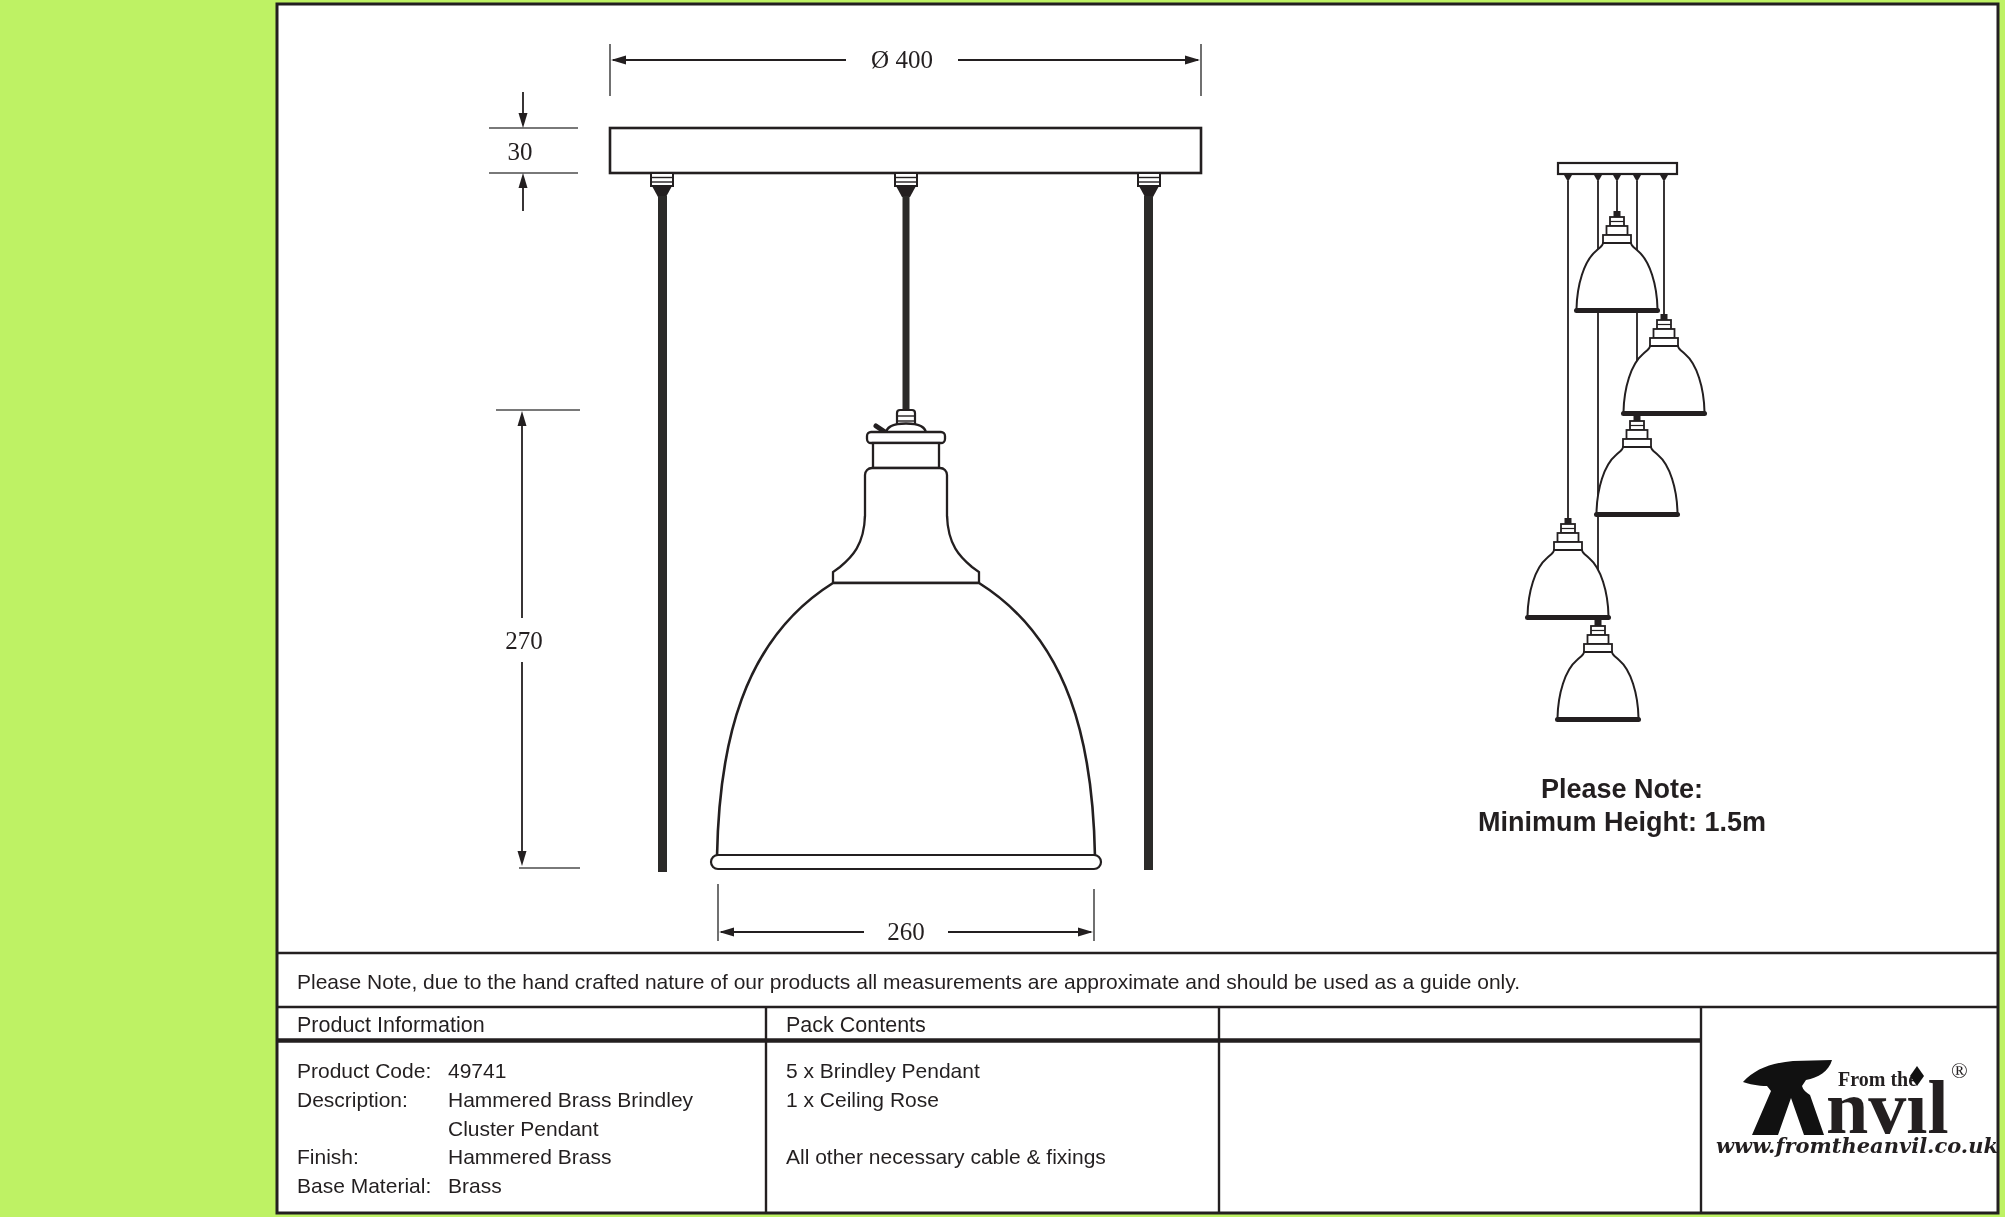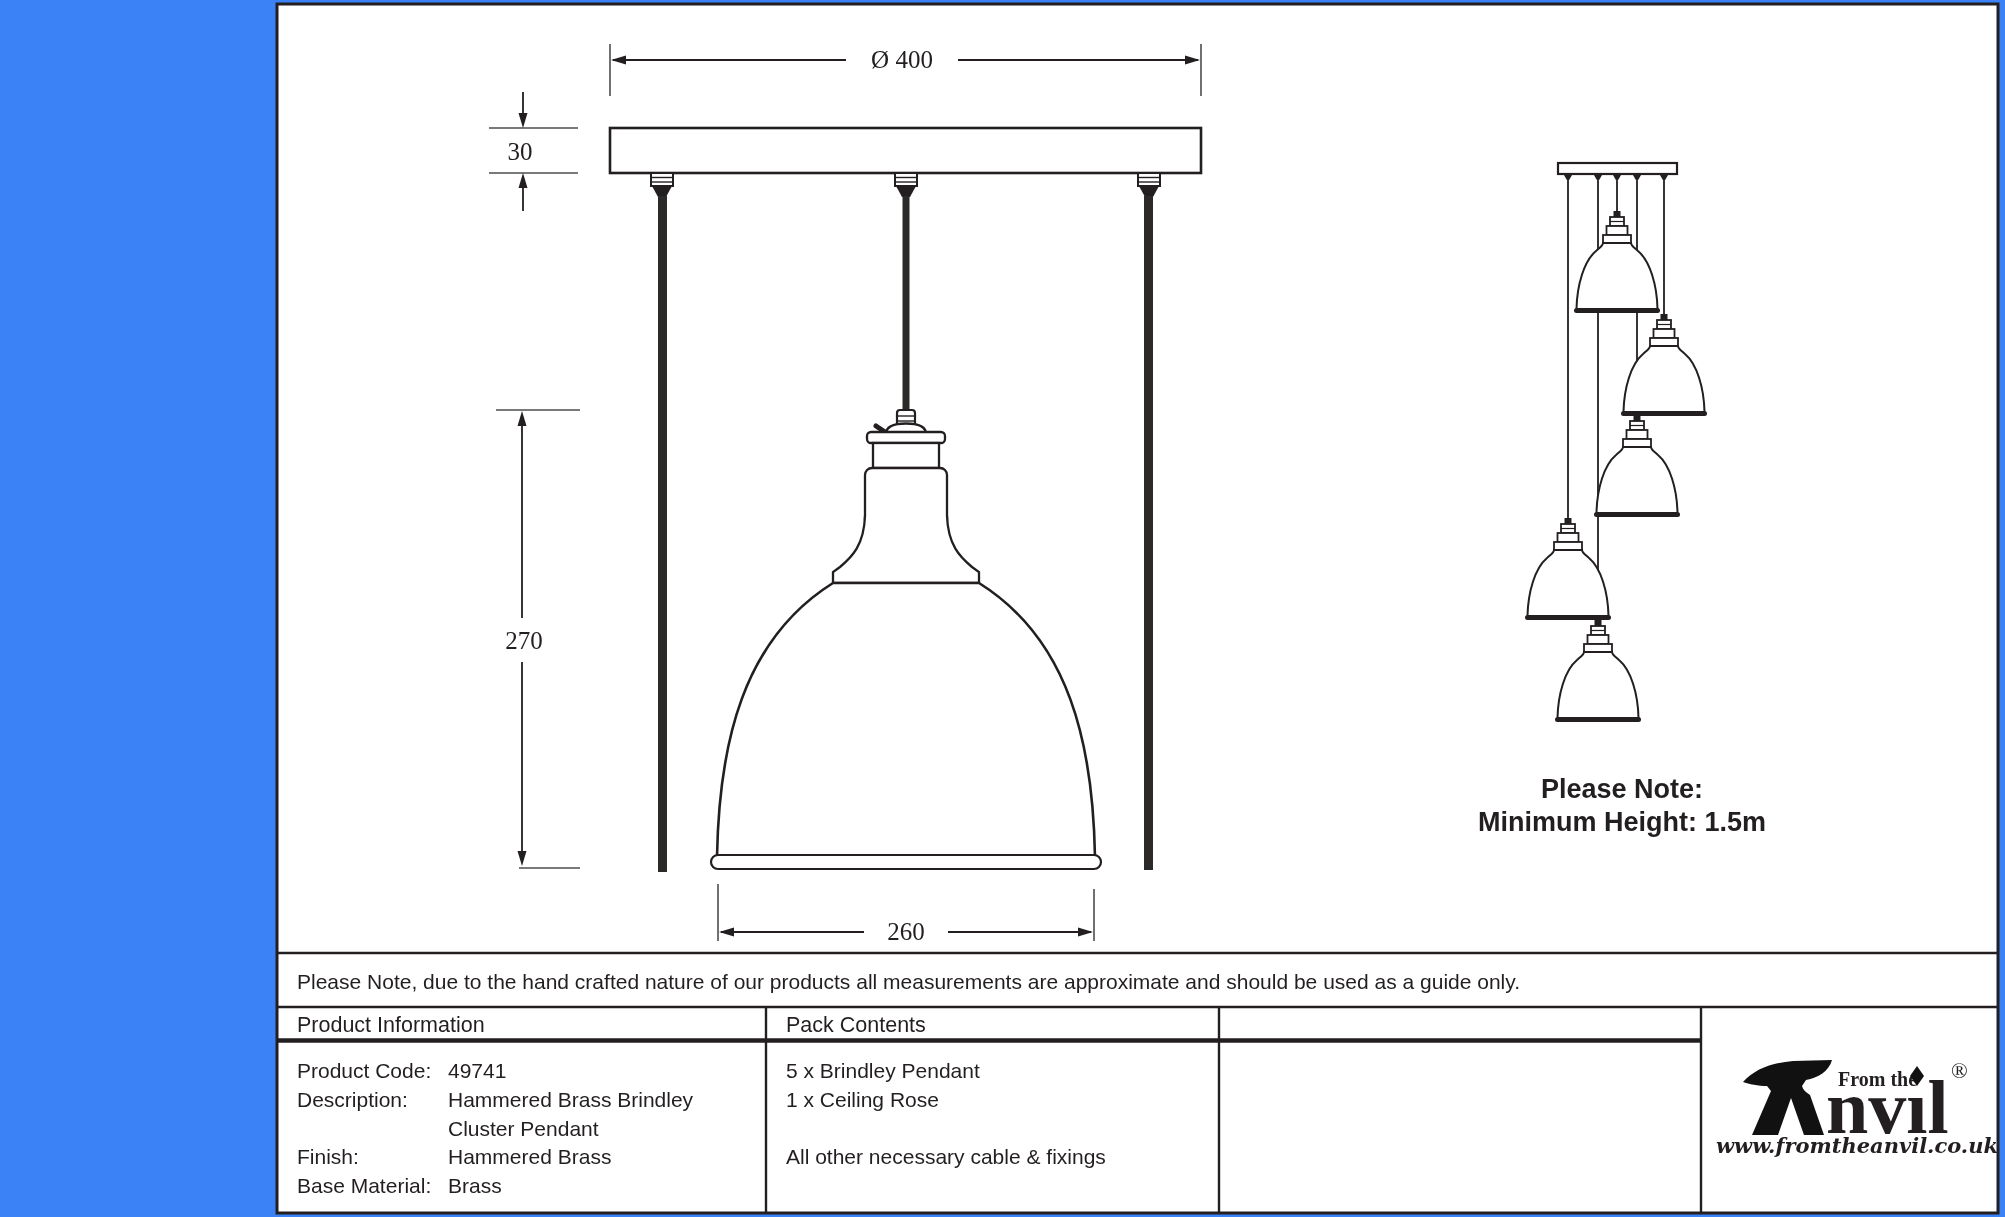--- a/index.html
+++ b/index.html
@@ -1,16 +1,16 @@
 <!DOCTYPE html>
 <html><head>
 <meta charset="utf-8">
 <style>
   html,body{margin:0;padding:0;background:#ffffff;}
-  .page{position:relative;width:2005px;height:1217px;background:#3b82f6;overflow:hidden;
+  .page{position:relative;width:2005px;height:1217px;background:#bef264;overflow:hidden;
         font-family:"Liberation Sans",sans-serif;}
   svg text{fill:#231f20;}
   .dim-label{font-family:"Liberation Serif",serif;font-size:25px;}
   .note-text{font-family:"Liberation Sans",sans-serif;font-size:27px;font-weight:600;}
   .tbl-text{font-family:"Liberation Sans",sans-serif;font-size:21px;}
   .tbl-header{font-family:"Liberation Sans",sans-serif;font-size:21.5px;}
   .logo-tagline{font-family:"Liberation Serif",serif;font-size:20px;font-weight:600;}
   .logo-big{font-family:"Liberation Serif",serif;font-size:76px;font-weight:700;}
   .logo-reg{font-family:"Liberation Serif",serif;font-size:22px;}
   .logo-web{font-family:"DejaVu Serif",serif;font-style:italic;font-weight:700;font-size:21px;}

